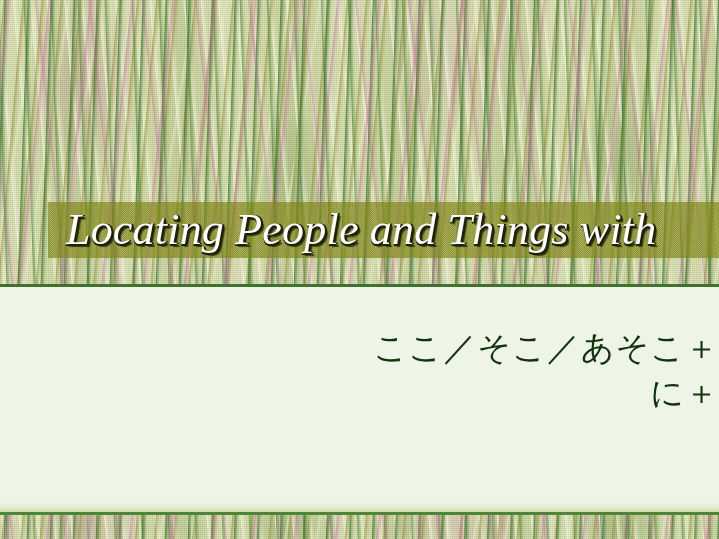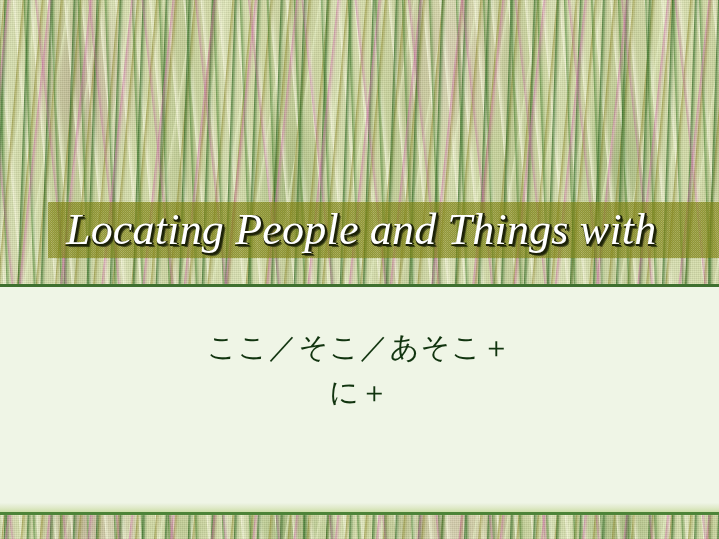--- a/index.html
+++ b/index.html
@@ -150,23 +150,23 @@
     width: 719px;
     height: 3px;
     background: #4d8438;
   }
 
   .body-text {
     position: absolute;
     left: 0;
     top: 325px;
     width: 719px;
-    text-align: center;
+    text-align: right;
     font-family: "DejaVu Sans", "Liberation Sans", sans-serif;
-    font-size: 29px;
+    font-size: 33px;
     line-height: 45px;
     color: #11340f;
     letter-spacing: 1px;
   }
   .body-text .line { display: block; }
 </style>
 </head>
 <body>
 
 <div id="slide">

